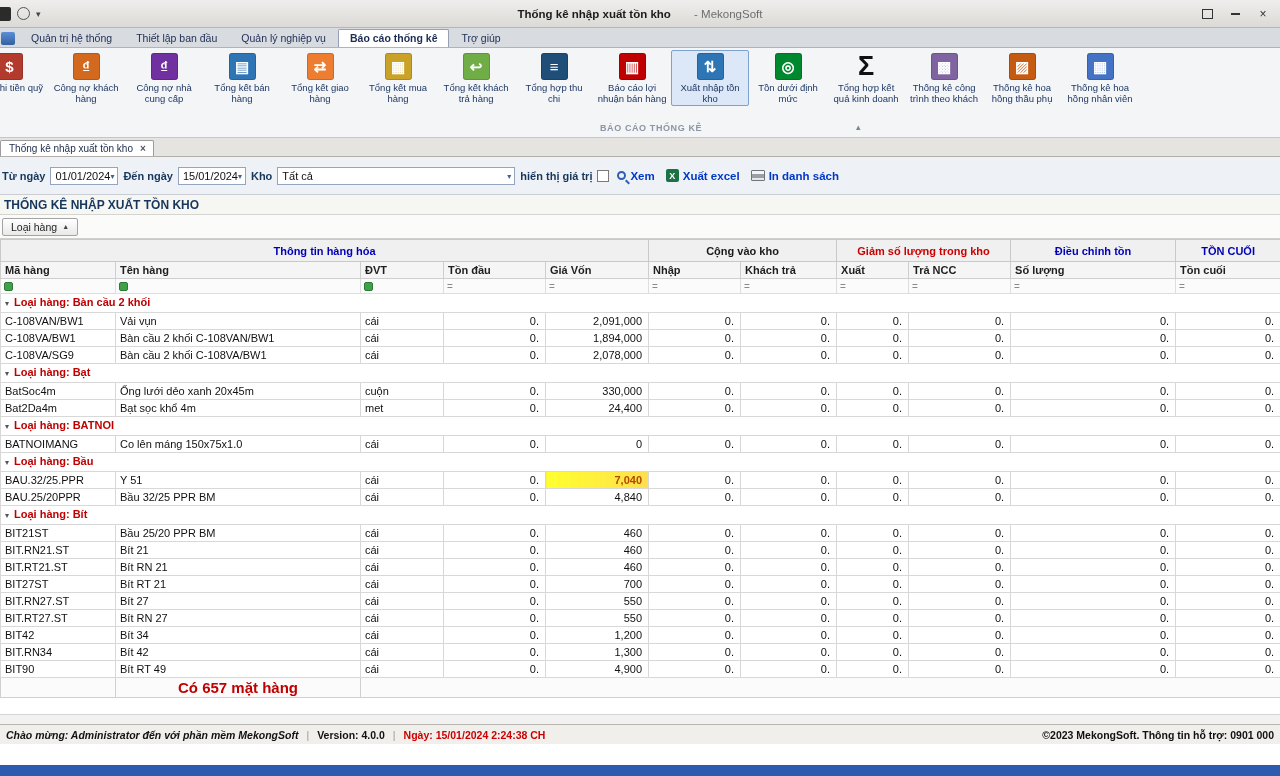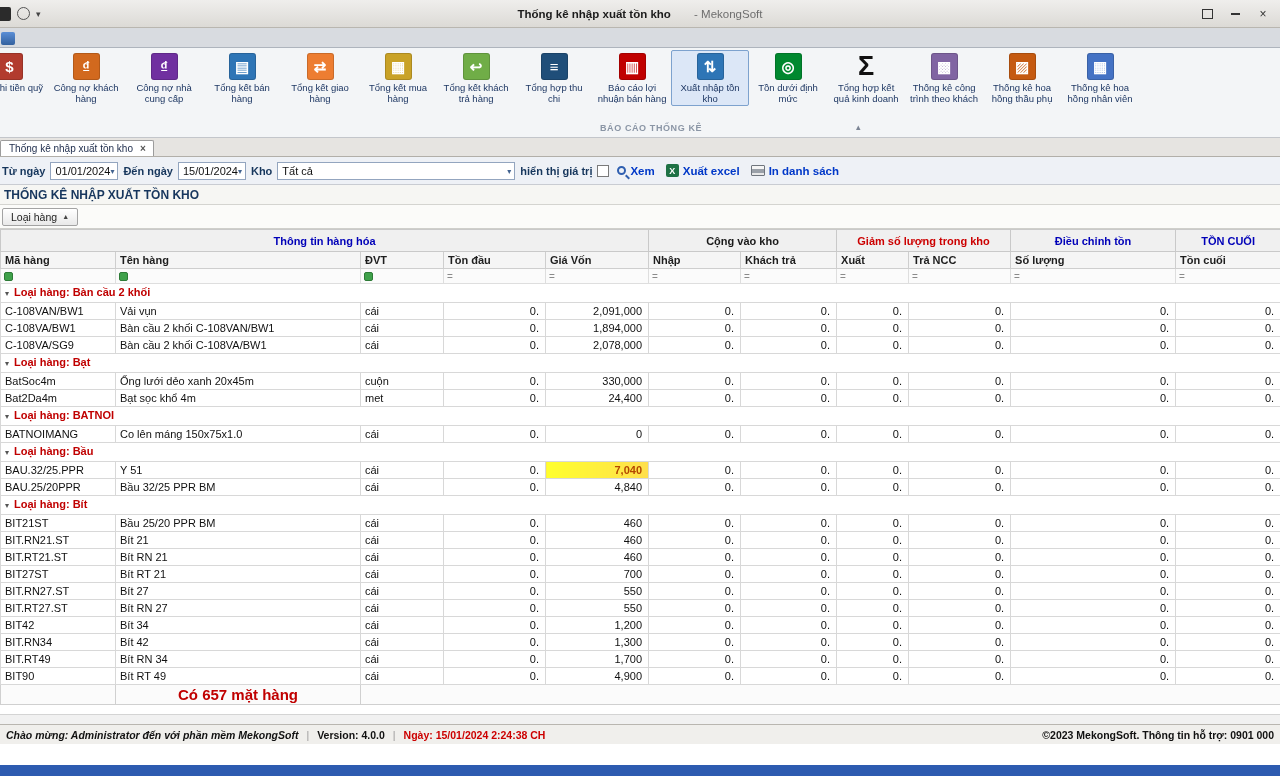--- a/index.html
+++ b/index.html
@@ -39,21 +39,21 @@
   .ribbon-footer { height:15px; position:relative; }
   .ribbon-group-label { position:absolute; left:600px; top:1px; font-size:9px; color:#8a95a5; letter-spacing:.6px; font-weight:bold; }
   .ribbon-collapse { position:absolute; left:856px; top:0; font-size:9px; color:#7b8494; }
 
   
   .doctabs { height:19px; background:#e6e4e1; border-bottom:1px solid #b2afa9; display:flex; align-items:flex-end; padding-left:0; flex:0 0 auto; }
   .doctab { background:#fff; border:1px solid #9c9c9c; border-bottom:none; font-size:10px; color:#1b2a4a; padding:2px 7px 2px 8px; display:flex; align-items:center; gap:7px; border-radius:2px 2px 0 0; }
   .doctab .x { color:#555; font-size:10px; font-weight:bold; }
 
   
-  .filterbar { height:28px; background:#eef1f6; border-bottom:1px solid #c9ccd2; display:flex; align-items:center; gap:5px; padding:0 4px 0 2px; flex:0 0 auto; font-size:11px; }
+  .filterbar { height:38px; background:#eef1f6; border-bottom:1px solid #c9ccd2; display:flex; align-items:center; gap:5px; padding:0 4px 0 2px; flex:0 0 auto; font-size:11px; }
   .flabel { font-weight:bold; color:#16365c; white-space:nowrap; }
   .combo { background:#fff; border:1px solid #93a5bf; height:18px; display:flex; align-items:center; padding-left:4px; font-size:11px; color:#111; position:relative; }
   .combo::after { content:"▾"; font-size:8px; color:#41628f; position:absolute; right:3px; top:4px; }
   .combo.date { width:68px; }
   .combo.wide { width:238px; }
   .checkbox { width:12px; height:12px; border:1px solid #7a7a7a; background:#fff; display:inline-block; }
   .linkbtn { display:flex; align-items:center; gap:4px; color:#0038c8; font-weight:bold; font-size:11.5px; background:transparent; border:none; cursor:default; white-space:nowrap; padding:0 3px; }
   .ic-lens { width:9px; height:9px; border:2px solid #2f5fb0; border-radius:50%; position:relative; display:inline-block; }
   .ic-lens::after { content:""; position:absolute; width:5px; height:2px; background:#2f5fb0; transform:rotate(45deg); left:6px; top:8px; }
   .ic-excel { width:13px; height:13px; background:#1e7145; color:#fff; font-size:9px; font-weight:bold; display:inline-flex; align-items:center; justify-content:center; border-radius:2px; }
@@ -111,20 +111,27 @@
     </div>
     <div class="tb-controls">
       <span class="wc wc-max"></span>
       <span class="wc wc-min"></span>
       <span class="wc">×</span>
     </div>
   </div>
 
   <div class="menubar">
     <span class="menu-appicon"></span>
+    <div style="display:flex;">
+        <div class="menu-tab">Quản trị hệ thống</div>
+        <div class="menu-tab">Thiết lập ban đầu</div>
+        <div class="menu-tab">Quản lý nghiệp vụ</div>
+        <div class="menu-tab active">Báo cáo thống kê</div>
+        <div class="menu-tab">Trợ giúp</div>
+      </div>
   </div>
 
   <div class="ribbon">
     <div class="ribbon-items">
         <div class="ribbon-item clipped">
           <div class="ribbon-icon" style="background: rgb(178, 59, 46);">$</div>
           <div class="ribbon-label">Thu chi tiền quỹ</div>
         </div>
         <div class="ribbon-item">
           <div class="ribbon-icon" style="background: rgb(210, 105, 30);">₫</div>
@@ -502,33 +509,20 @@
             <td class="data-cell num">0.</td>
             <td class="data-cell num">1,300</td>
             <td class="data-cell num">0.</td>
             <td class="data-cell num">0.</td>
             <td class="data-cell num">0.</td>
             <td class="data-cell num">0.</td>
             <td class="data-cell num">0.</td>
             <td class="data-cell num">0.</td>
           </tr>
           <tr class="data-row">
-            <td class="data-cell">BIT.RT49</td>
-            <td class="data-cell">Bít RN 34</td>
-            <td class="data-cell">cái</td>
-            <td class="data-cell num">0.</td>
-            <td class="data-cell num">1,700</td>
-            <td class="data-cell num">0.</td>
-            <td class="data-cell num">0.</td>
-            <td class="data-cell num">0.</td>
-            <td class="data-cell num">0.</td>
-            <td class="data-cell num">0.</td>
-            <td class="data-cell num">0.</td>
-          </tr>
-          <tr class="data-row">
             <td class="data-cell">BIT90</td>
             <td class="data-cell">Bít RT 49</td>
             <td class="data-cell">cái</td>
             <td class="data-cell num">0.</td>
             <td class="data-cell num">4,900</td>
             <td class="data-cell num">0.</td>
             <td class="data-cell num">0.</td>
             <td class="data-cell num">0.</td>
             <td class="data-cell num">0.</td>
             <td class="data-cell num">0.</td>

